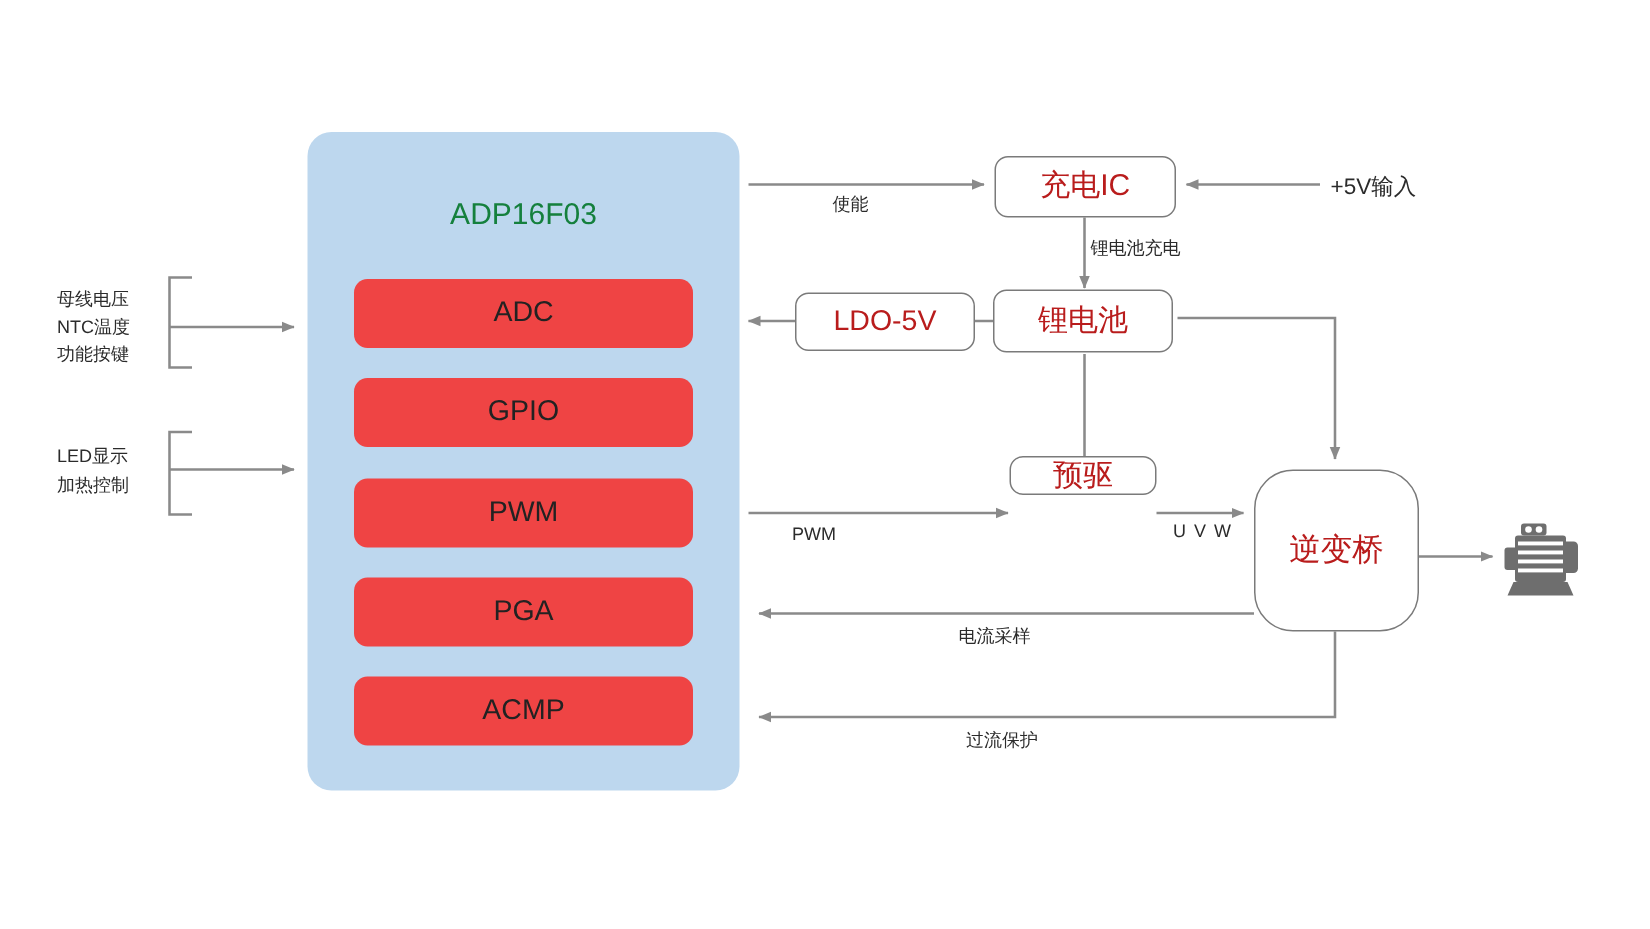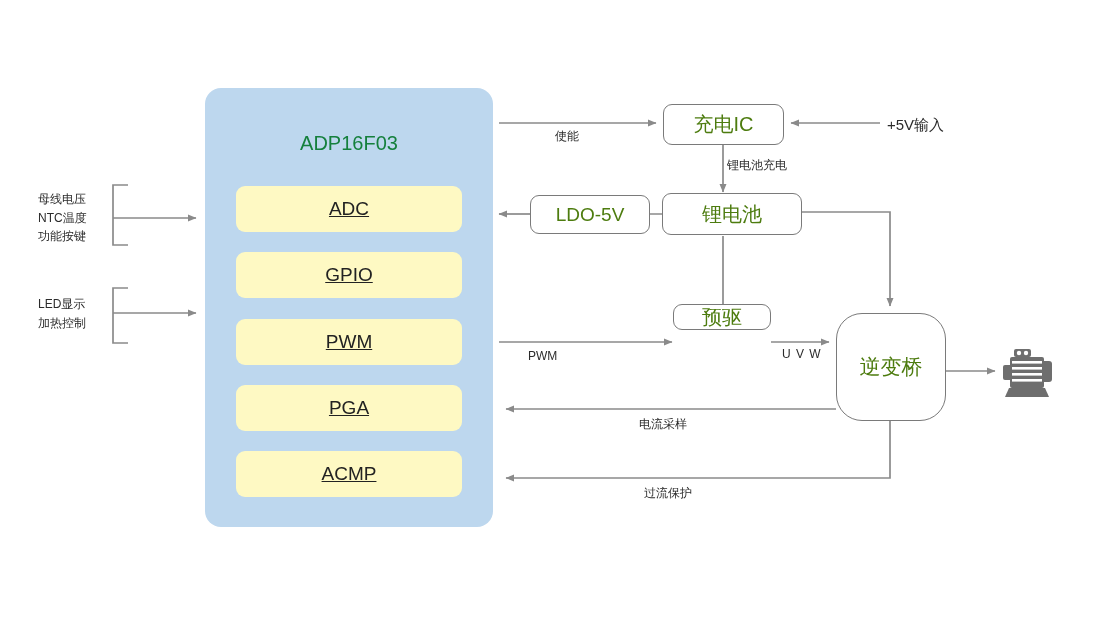--- a/index.html
+++ b/index.html
@@ -55,32 +55,31 @@
     font-size: 20px;
     color: #15803d;
     display: flex;
     align-items: center;
     justify-content: center;
   }
   .mcu-sub {
     left: 236px;
     width: 226px;
     height: 46px;
-    background: #fef9c3;
+    background: #ef4444;
     border-radius: 9px;
     font-size: 19px;
     color: #222222;
-    text-decoration: underline;
   }
   
   .obox {
     background: #ffffff;
     border: 1.4px solid #7a7a7a;
     border-radius: 9px;
-    color: #4d7c0f;
+    color: #b91c1c;
   }
   .obox.sq {
     border-radius: 11px;
   }
   
   .lbl {
     position: absolute;
     font-size: 12px;
     color: #2b2b2b;
     white-space: nowrap;
@@ -162,21 +161,21 @@
     <div>功能按键</div>
   </div>
 
   <div class="lbl stack" style="left:22px; top:295px;">
     <div>LED显示</div>
     <div>加热控制</div>
   </div>
 
   <div class="node obox" style="left:663px; top:104px; width:121px; height:41px; font-size:20px;">充电IC</div>
 
-  <div class="node obox" style="left:662px; top:193px; width:140px; height:42px; font-size:20px;">锂电池</div>
+  <div class="node obox" style="left:662px; top:193px; width:120px; height:42px; font-size:20px;">锂电池</div>
 
   <div class="node obox" style="left:530px; top:195px; width:120px; height:39px; font-size:19px;">LDO-5V</div>
 
   <div class="node obox" style="left:673px; top:304px; width:98px; height:26px; font-size:20px;">预驱</div>
 
   <div class="node obox sq" style="left:836px; top:313px; width:110px; height:108px; font-size:21px;border-radius:26px;">逆变桥</div>
 
   <div class="lbl" style="left:555px; top:128px;">使能</div>
 
   <div class="lbl big" style="left:887px; top:114px;">+5V输入</div>

